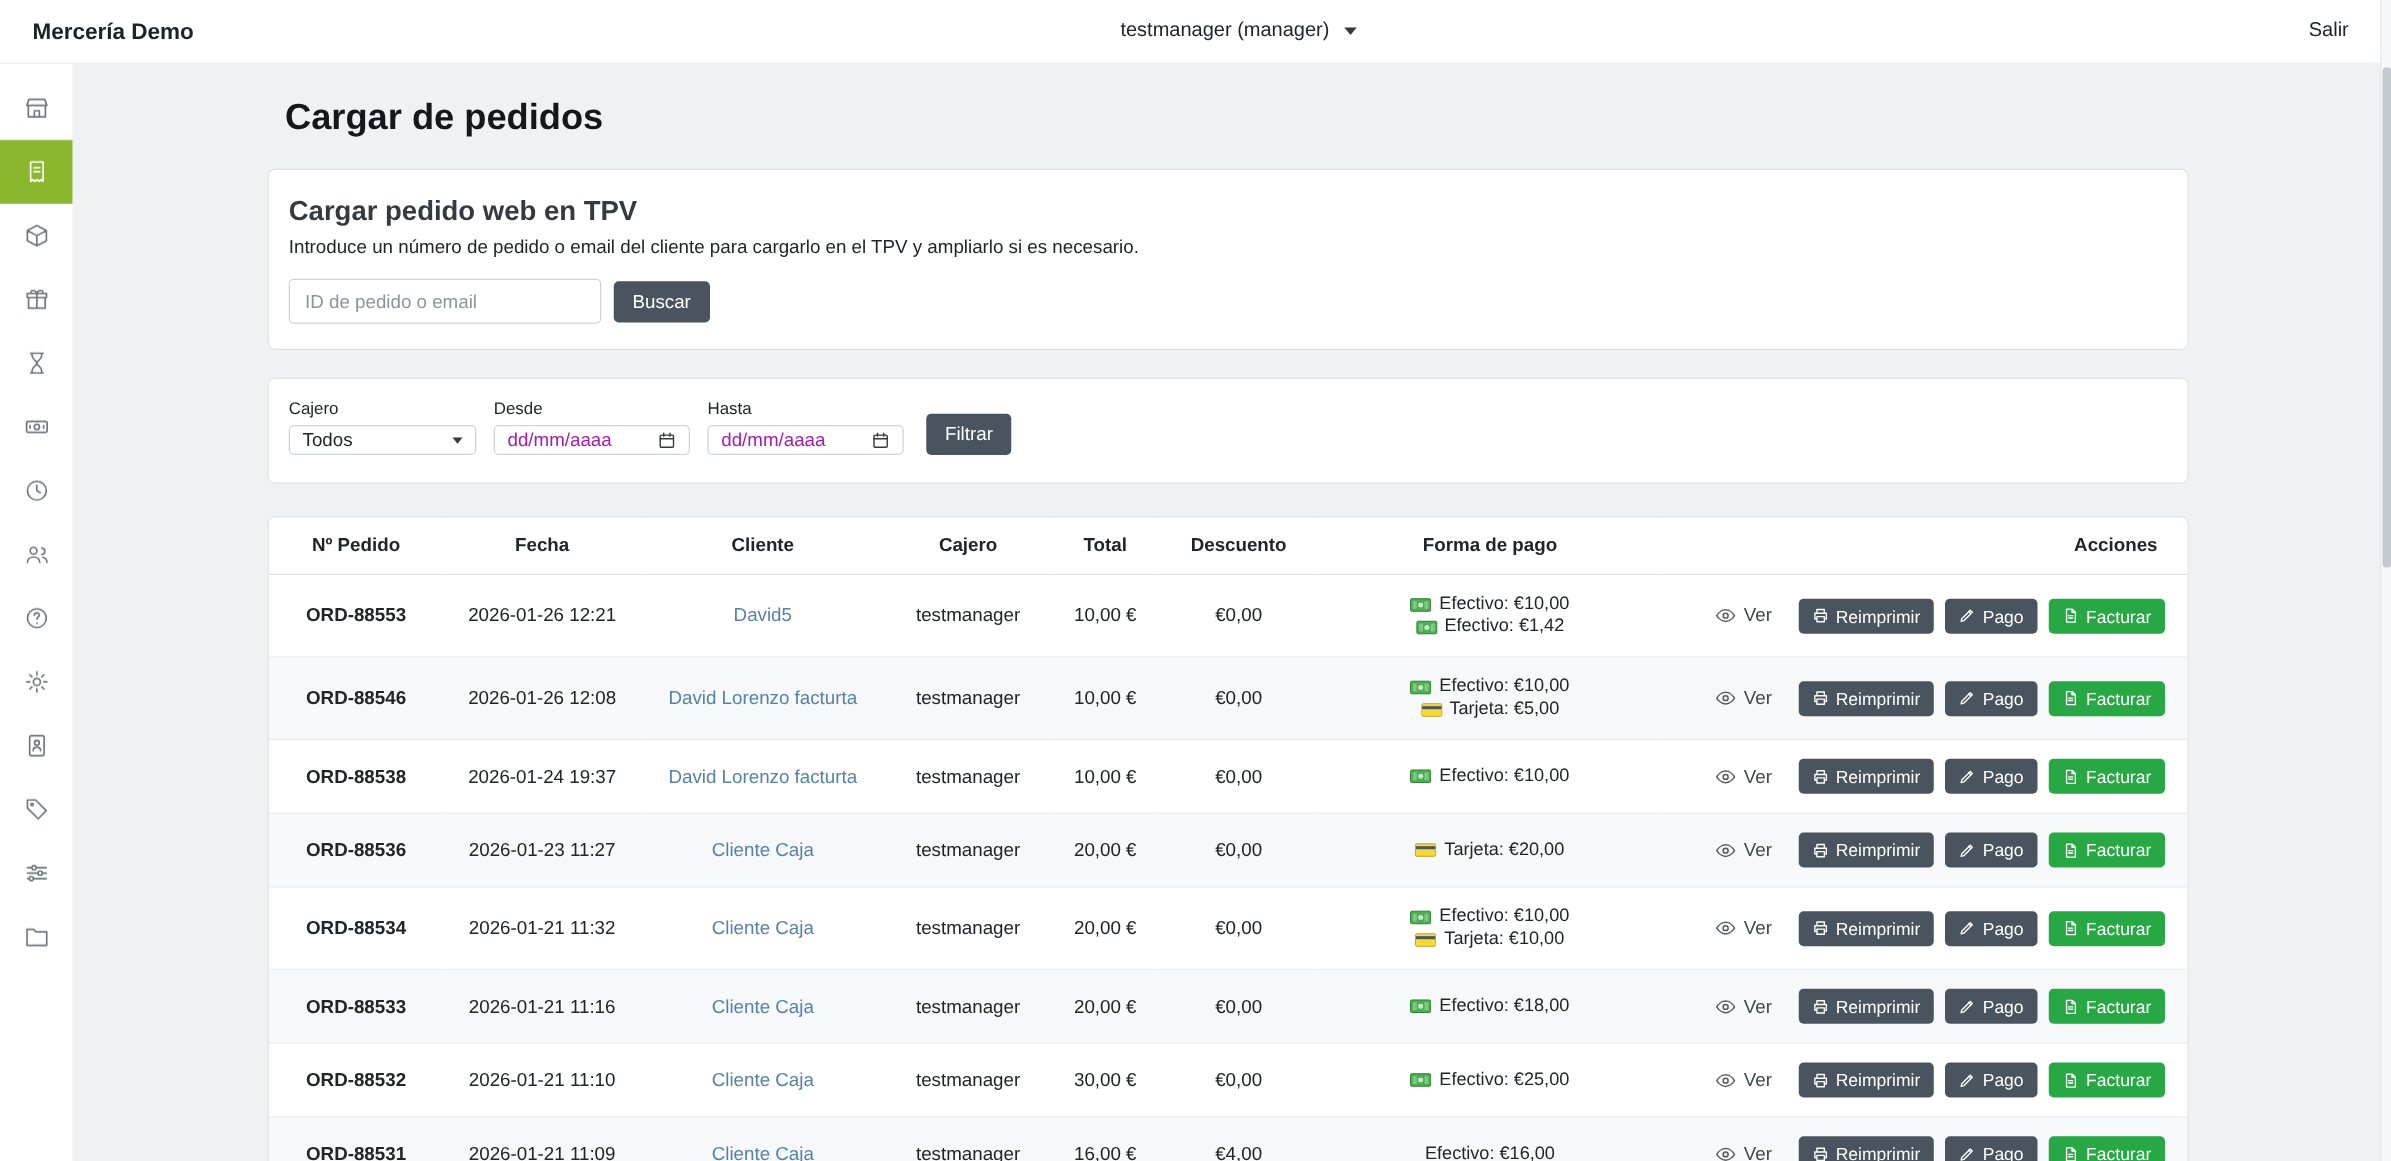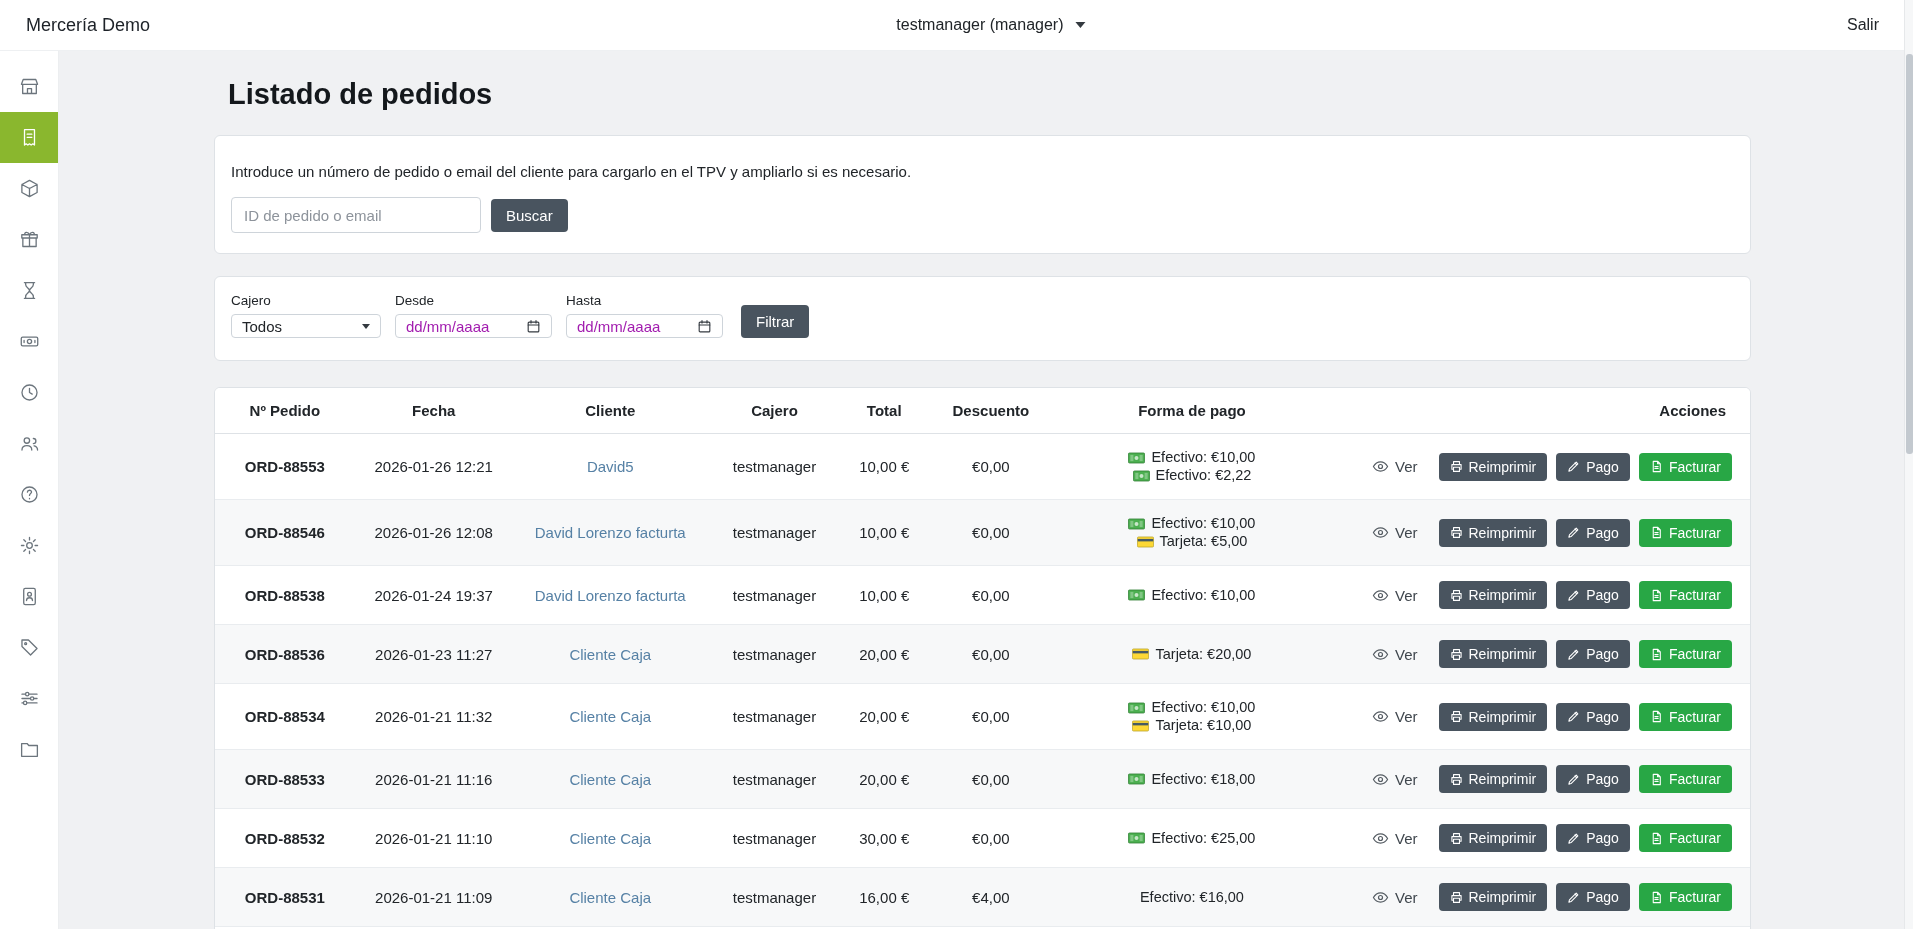--- a/index.html
+++ b/index.html
@@ -9,21 +9,21 @@
     background:#f0f1f3;
     color:#212529;
     position:relative;
   }
   
   .topbar {
     position:fixed; top:0; left:0; right:0; height:51px;
     background:#fff; border-bottom:1px solid #eef0f2;
     display:flex; align-items:center; padding:0 34px 0 26px; z-index:30;
   }
-  .brand { font-size:18px; font-weight:400; color:#1d2228; }
+  .brand { font-size:18px; font-weight:700; color:#1d2228; }
   .user-menu {
     position:absolute; left:51.8%; transform:translateX(-50%);
     display:flex; align-items:center; gap:12px; font-size:16px; font-weight:500;
     color:#212529; cursor:pointer;
   }
   .caret { width:0; height:0; border-left:5px solid transparent; border-right:5px solid transparent; border-top:6px solid #343a40; }
   .logout { margin-left:auto; font-size:16px; color:#212529; text-decoration:none; cursor:pointer; }
   
   .sidebar {
     position:fixed; left:0; top:51px; bottom:0; width:59px;
@@ -231,23 +231,24 @@
       <span class="side-icon">
         <svg viewBox="0 0 24 24">
           <path d="M3 5.2h6.2l2 2.2H21v12.4H3z"></path>
         </svg>
       </span>
     </div>
   </aside>
 
 <main class="content">
 
-  <h1 class="page-title">Listado de pedidos</h1>
+  <h1 class="page-title">Cargar de pedidos</h1>
 
   <section class="card">
+    <div class="card-title">Cargar pedido web en TPV</div>
     <div class="card-subtitle">Introduce un número de pedido o email del cliente para cargarlo en el TPV y ampliarlo si es necesario.</div>
     <div class="inline-form">
       <input class="text-input" type="text" placeholder="ID de pedido o email" style="">
       <button class="btn-slate">Buscar</button>
     </div>
   </section>
 
   <section class="card" style="margin-top:22px; padding-top:16px;">
     <div class="filters-row">
       <div class="field">
@@ -332,21 +333,21 @@
                 </div>
                 <div class="pay-line">
                   <span class="pay-icon">
                     <svg viewBox="0 0 22 14">
                       <rect x="0.5" y="0.5" width="21" height="13" rx="1.5" fill="#4caf50" stroke="#2e7d32"></rect>
                       <rect x="3" y="3" width="4" height="8" fill="#81c784"></rect>
                       <rect x="15" y="3" width="4" height="8" fill="#81c784"></rect>
                       <circle cx="11" cy="7" r="2.6" fill="#c8e6c9"></circle>
                     </svg>
                   </span>
-                  <span>Efectivo: €2,22</span>
+                  <span>Efectivo: €1,42</span>
                 </div>
               </div>
             </td>
     <td>
       <div class="actions">
         <button class="btn-ghost">
           <span class="i">
                     <svg viewBox="0 0 24 24">
                       <path d="M2 12s3.8-6.5 10-6.5S22 12 22 12s-3.8 6.5-10 6.5S2 12 2 12z"></path>
                       <circle cx="12" cy="12" r="2.8"></circle>

